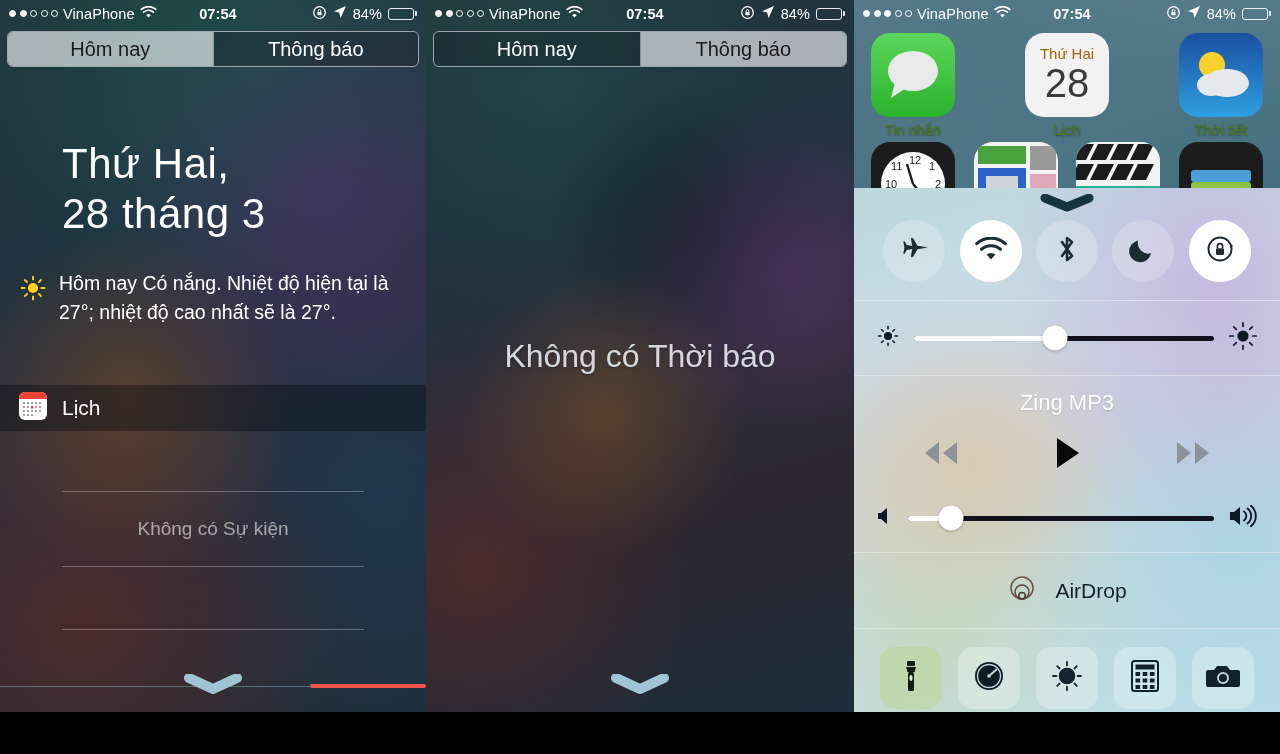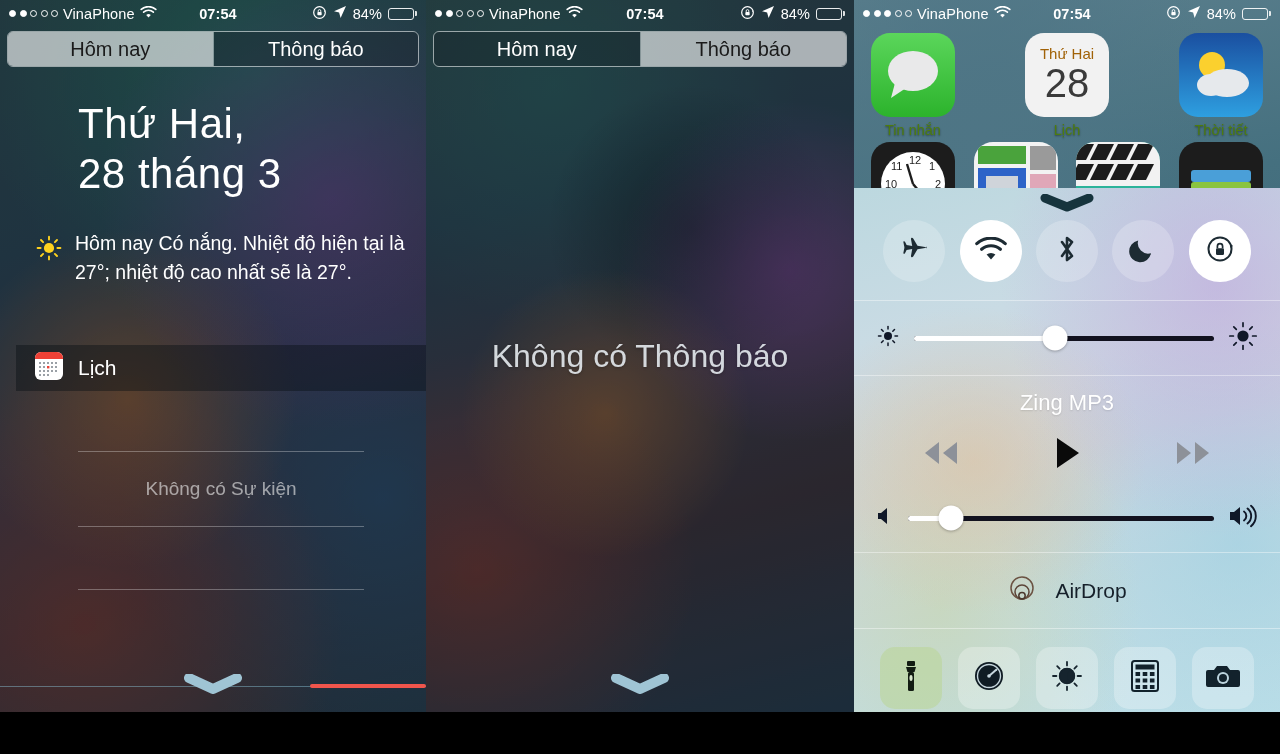--- a/index.html
+++ b/index.html
@@ -65,21 +65,21 @@
   }
   .seg-item {
     flex: 1; display: flex; align-items: center; justify-content: center;
     font-size: 20px; color: #fff;
   }
   .seg-item.active { background: rgba(255,255,255,.62); color: #1a1a1a; }
   .seg-item.inactive { background: rgba(20,28,34,.30); }
   .seg-div { width: 1px; background: rgba(255,255,255,.45); }
 
   
-  .today { position: relative; z-index: 5; padding: 0 0 0 16px; }
+  .today { position: relative; z-index: 5; padding: 0 0 0 0; margin-top: 40px; }
   .datehead { padding: 32px 0 0 62px; color: #fff; font-weight: 200; }
   .datehead .l1 { font-size: 42px; line-height: 50px; letter-spacing: .5px; }
   .datehead .l2 { font-size: 42px; line-height: 50px; letter-spacing: .5px; }
 
   .weather { display: flex; gap: 13px; padding: 30px 18px 0 20px; align-items: flex-start; }
   .sun-icon { flex: 0 0 auto; margin-top: 6px; }
   .weather-text { color: #fff; font-size: 19.5px; line-height: 29px; }
 
   .widget-head {
     position: relative; z-index: 5;
@@ -350,21 +350,21 @@
     </div>
 
     <div class="segwrap">
       <div class="seg">
         <div class="seg-item inactive">Hôm nay</div>
         <div class="seg-div"></div>
         <div class="seg-item active">Thông báo</div>
       </div>
     </div>
 
-    <div class="nonotif">Không có Thông báo</div>
+    <div class="nonotif">Không có Thời báo</div>
 
     <div class="grabber">
       <svg width="58" height="20" viewBox="0 0 58 20">
           <path d="M5 4 L29 15 L53 4" stroke="#9fc4d4" stroke-width="10" fill="none" stroke-linecap="round" stroke-linejoin="round"></path>
         </svg>
     </div>
   </div>
 
   <div class="panel panel-3">
     <div class="home"></div>

